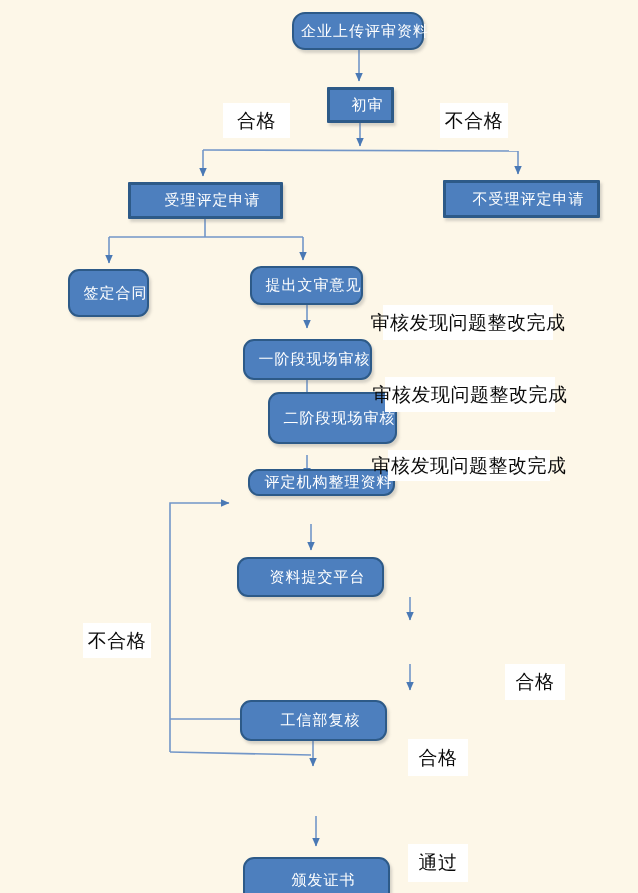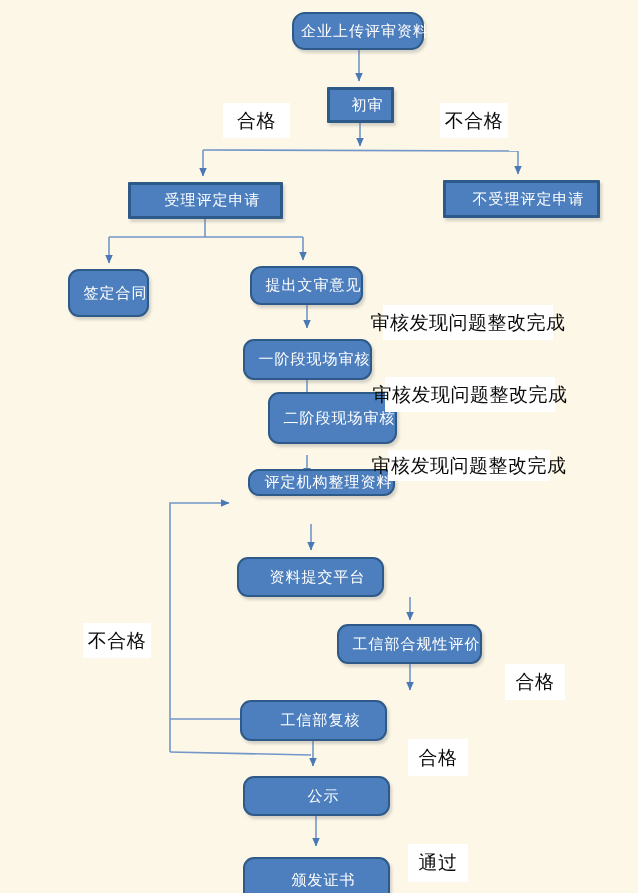--- a/index.html
+++ b/index.html
@@ -88,25 +88,23 @@
   <div class="node rounded" style="left:250px;top:266px;width:113px;height:39px;">提出文审意见</div>
 
   <div class="node rounded" style="left:243px;top:339px;width:129px;height:41px;">一阶段现场审核</div>
 
   <div class="node rounded" style="left:243px;top:392px;width:129px;height:52px;margin-left:25px;">二阶段现场审核</div>
 
   <div class="node rounded" style="left:237px;top:469px;width:147px;height:27px;margin-left:11px;">评定机构整理资料</div>
 
   <div class="node rounded" style="left:237px;top:557px;width:147px;height:40px;">资料提交平台</div>
 
-  <div class="node rounded" style="left:337px;top:624px;width:145px;height:40px;">工信部合规性评价</div>
 
   <div class="node rounded" style="left:240px;top:700px;width:147px;height:41px;">工信部复核</div>
 
-  <div class="node rounded" style="left:243px;top:776px;width:147px;height:40px;">公示</div>
 
   <div class="node rounded" style="left:243px;top:857px;width:147px;height:46px;">颁发证书</div>
 
   <div class="elabel" style="left:223px;top:103px;width:67px;height:35px;">合格</div>
 
   <div class="elabel" style="left:440px;top:103px;width:68px;height:35px;">不合格</div>
 
   <div class="elabel" style="left:383px;top:305px;width:170px;height:35px;">审核发现问题整改完成</div>
 
   <div class="elabel" style="left:385px;top:377px;width:170px;height:35px;">审核发现问题整改完成</div>

